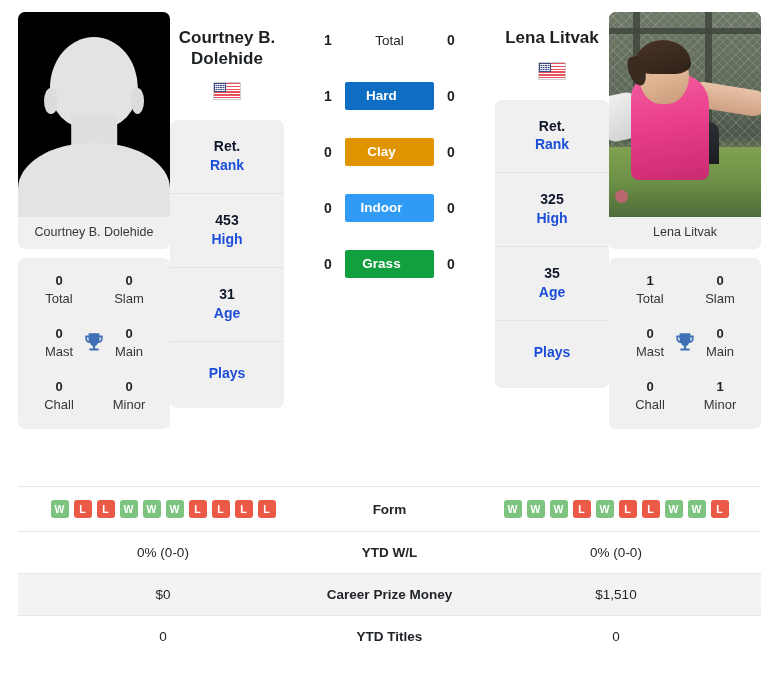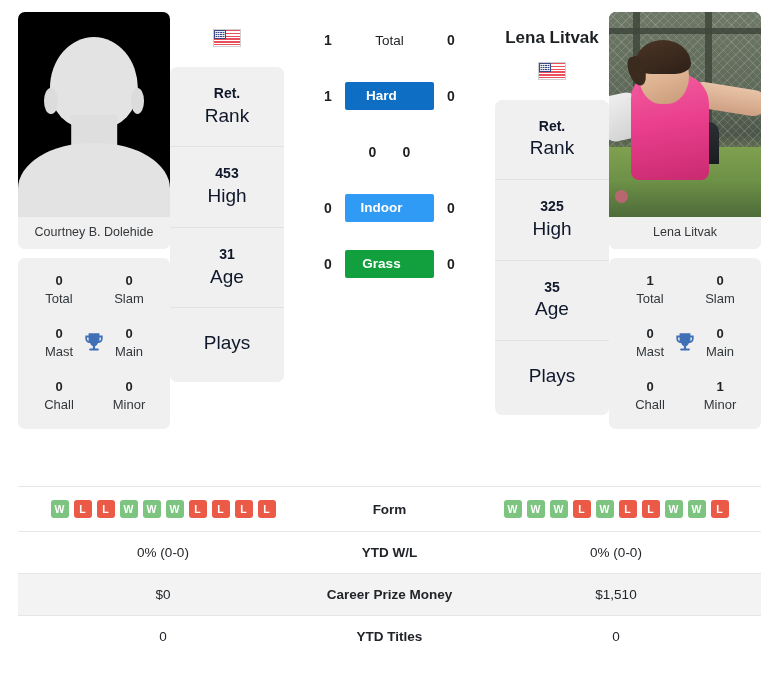--- a/index.html
+++ b/index.html
@@ -217,23 +217,24 @@
     border-bottom: 1px solid #e2e2e2;
   }
   .stat-cell:last-child { border-bottom: none; }
   .stat-cell .val {
     font-size: 14px;
     font-weight: bold;
     color: #0f172a;
     line-height: 1.35;
   }
   .stat-cell .lab {
-    font-size: 19px;
-    color: #0f172a;
+    font-size: 14px;
+    color: #1d4ed8;
     line-height: 1.35;
+    font-weight: bold;
   }
   .stat-cell.plays { padding: 22px 4px 26px 4px; }
 
   
   .titles-card {
     margin-top: 9px;
     background: #f0f0f0;
     border-radius: 7px;
     padding: 14px 6px 16px 6px;
   }
@@ -381,20 +382,24 @@
             <div class="tl">Minor</div>
           </div>
           <svg class="trophy" viewBox="0 0 24 24">
             <path fill="#3f6fb5" d="M7 3h10v2h3v3a4 4 0 0 1-4 4h-.3A5 5 0 0 1 13 14.9V17h2.5a1 1 0 0 1 0 2h-7a1 1 0 0 1 0-2H11v-2.1A5 5 0 0 1 8.3 12H8a4 4 0 0 1-4-4V5h3V3zm0 4H5.6v1A2.4 2.4 0 0 0 7 10.2V7zm10 0v3.2A2.4 2.4 0 0 0 18.4 8V7H17z"></path>
           </svg>
         </div>
       </div>
     </div>
 
     <div class="info-col">
+      <div class="player-name">
+        <span style="white-space:pre-line">Courtney B.
+Dolehide</span>
+      </div>
       <div class="flag-wrap">
         <span class="flag">
           <span class="stripes"></span><span class="canton"></span>
         </span>
       </div>
       <div class="stat-card">
         <div class="stat-cell">
           <div class="val">Ret.</div>
           <div class="lab">Rank</div>
         </div>
@@ -418,20 +423,21 @@
         <span class="surface-label">Total</span>
         <span class="score">0</span>
       </div>
       <div class="surface-row">
         <span class="score">1</span>
         <span class="surface-badge" id="badge-hard" style="background: rgb(13, 110, 196);">Hard</span>
         <span class="score">0</span>
       </div>
       <div class="surface-row">
         <span class="score">0</span>
+        <span class="surface-badge" id="badge-clay" style="background: rgb(224, 148, 0);">Clay</span>
         <span class="score">0</span>
       </div>
       <div class="surface-row">
         <span class="score">0</span>
         <span class="surface-badge" id="badge-indoor" style="background: rgb(47, 155, 245);">Indoor</span>
         <span class="score">0</span>
       </div>
       <div class="surface-row">
         <span class="score">0</span>
         <span class="surface-badge" id="badge-grass" style="background: rgb(18, 160, 62);">Grass</span>

